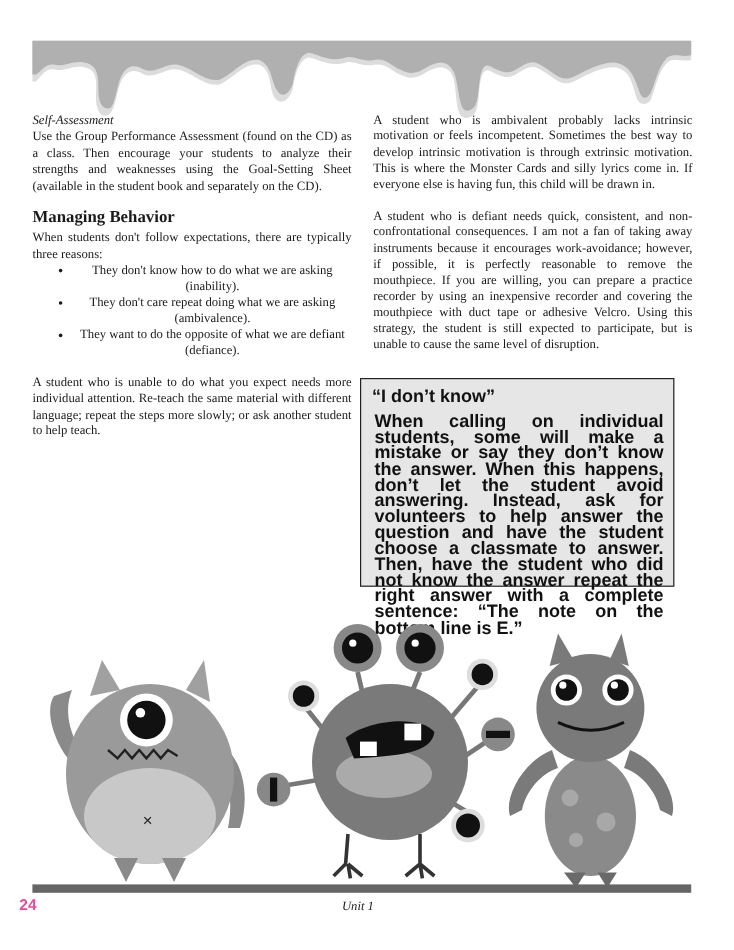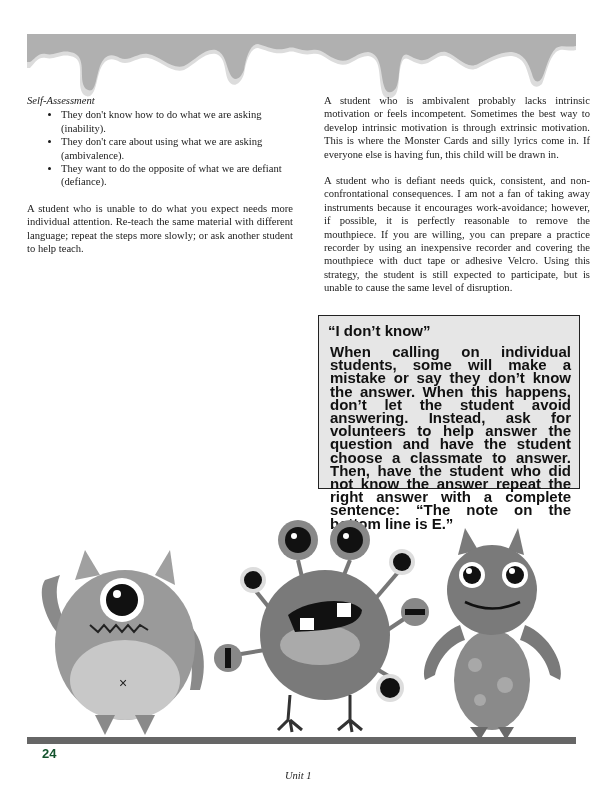--- a/index.html
+++ b/index.html
@@ -1,47 +1,50 @@
 <!DOCTYPE html>
 <html><head>
 <meta charset="utf-8">
 <style>
   html, body { margin:0; padding:0; background:#ffffff; }
   body { width:612px; height:792px; position:relative; overflow:hidden; font-family:"Liberation Serif", serif; color:#1a1a1a; }
   .drip { position:absolute; left:0; top:0; width:612px; height:100px; }
   .col { position:absolute; font-size:10.6px; line-height:13.4px; text-align:justify; }
   .col-left { left:27px; top:94px; width:266px; }
-  .col-right { left:311px; top:94px; width:266px;margin-left:13px; }
+  .col-right { left:311px; top:94px; width:266px; }
   .col p { margin:0 0 13px 0; }
   .subhead-italic { font-style:italic; margin:0 0 1px 0; }
   .h2 { font-size:14px; font-weight:bold; margin:12px 0 4px 0; }
   ul { margin:0 0 13px 0; padding-left:34px; }
-  ul li { margin:0; text-align:left; }
-  .callout { position:absolute; left:318px; top:315px; width:262px; height:174px; background:#e6e6e6; border:1.5px solid #222; box-sizing:border-box; padding:6px 8px 6px 8px; font-family:"Liberation Sans", sans-serif; }
+  ul li { margin:0; text-align:center; }
+  .callout { position:absolute; left:300px; top:315px; width:262px; height:174px; background:#e6e6e6; border:1.5px solid #222; box-sizing:border-box; padding:6px 8px 6px 8px; font-family:"Liberation Sans", sans-serif; }
   .callout h3 { font-size:15px; margin:0 0 6px 1px; font-weight:bold; color:#111; }
   .callout p { margin:0 0 16px 3px; font-size:15px; line-height:13.2px; font-weight:bold; text-align:justify; color:#111; }
   .monsters { position:absolute; left:40px; top:500px; width:540px; height:240px; }
   .footer-bar { position:absolute; left:27px; top:737px; width:549px; height:7px; background:#666666; }
-  .page-num { position:absolute; left:42px; top:746px; font-family:"Liberation Sans", sans-serif; font-weight:bold; font-size:13px; color:#14532d; }
-  .unit-label { position:absolute; left:285px; top:750px; font-style:italic; font-size:10.5px; color:#222;margin-top:20px; }
+  .page-num { position:absolute; left:16px; top:746px; font-family:"Liberation Sans", sans-serif; font-weight:bold; font-size:13px; color:#ec4899; }
+  .unit-label { position:absolute; left:285px; top:750px; font-style:italic; font-size:10.5px; color:#222; }
 </style>
 </head>
 <body>
 
 <svg class="drip" viewBox="0 0 612 100">
   <path fill="#dcdcdc" d="M27 34 H576 V50 C568 52 562 47 556 52 C548 60 546 75 542 84 C538 88 532 88 530 80 C526 66 524 58 512 56 C500 56 490 62 478 68 C466 74 458 60 446 56 C436 54 430 66 420 64 C410 62 406 54 402 62 C398 72 400 86 396 94 C392 100 384 100 382 92 C378 76 382 58 368 56 C356 56 350 68 338 64 C326 60 322 52 312 54 C300 56 296 50 288 52 C276 56 266 50 258 48 C250 48 246 62 244 74 C240 86 232 88 228 80 C224 70 226 58 216 54 C204 52 196 64 184 70 C172 74 160 60 148 58 C138 56 130 66 120 62 C110 56 104 60 100 70 C96 82 96 92 90 96 C84 98 80 92 80 82 C80 68 82 58 70 56 C60 54 54 60 46 58 C38 56 34 64 30 68 L27 68 Z"></path>
   <path fill="#b0b0b0" d="M27 34 H576 V46 C568 48 562 44 556 48 C548 56 546 70 542 78 C538 84 534 82 532 74 C528 62 524 54 512 52 C500 52 490 58 478 64 C466 70 458 56 446 52 C436 50 430 62 420 60 C410 58 406 50 402 58 C398 68 400 80 396 88 C392 94 386 94 384 86 C380 72 382 54 368 52 C356 52 350 64 338 60 C326 56 322 48 312 50 C300 52 296 46 288 48 C276 52 266 46 258 44 C250 44 246 58 244 70 C240 80 234 82 230 74 C226 66 226 54 216 50 C204 48 196 60 184 66 C172 70 160 56 148 54 C138 52 130 62 120 58 C110 52 104 56 100 66 C96 78 96 86 92 90 C86 92 82 86 82 76 C82 64 82 54 70 52 C60 50 54 56 46 54 C38 52 34 60 30 62 L27 62 Z"></path>
 </svg>
 
 <div class="col col-left">
   <div class="subhead-italic">Self-Assessment</div>
+  <p>Use the Group Performance Assessment (found on the CD) as a class. Then encourage your students to analyze their strengths and weaknesses using the Goal-Setting Sheet (available in the student book and separately on the CD).</p>
 
+  <div class="h2">Managing Behavior</div>
+  <p style="margin-bottom:0">When students don't follow expectations, there are typically three reasons:</p>
   <ul>
     <li>They don't know how to do what we are asking (inability).</li>
-    <li>They don't care about using what we are asking (ambivalence).</li>
+    <li>They don't care repeat doing what we are asking (ambivalence).</li>
     <li>They want to do the opposite of what we are defiant (defiance).</li>
   </ul>
   <p>A student who is unable to do what you expect needs more individual attention. Re-teach the same material with different language; repeat the steps more slowly; or ask another student to help teach.</p>
 </div>
 
 <div class="col col-right">
   <p style="margin-top:0">A student who is ambivalent probably lacks intrinsic motivation or feels incompetent. Sometimes the best way to develop intrinsic motivation is through extrinsic motivation. This is where the Monster Cards and silly lyrics come in. If everyone else is having fun, this child will be drawn in.</p>
   <p>A student who is defiant needs quick, consistent, and non-confrontational consequences. I am not a fan of taking away instruments because it encourages work-avoidance; however, if possible, it is perfectly reasonable to remove the mouthpiece. If you are willing, you can prepare a practice recorder by using an inexpensive recorder and covering the mouthpiece with duct tape or adhesive Velcro. Using this strategy, the student is still expected to participate, but is unable to cause the same level of disruption.</p>
 </div>
 

